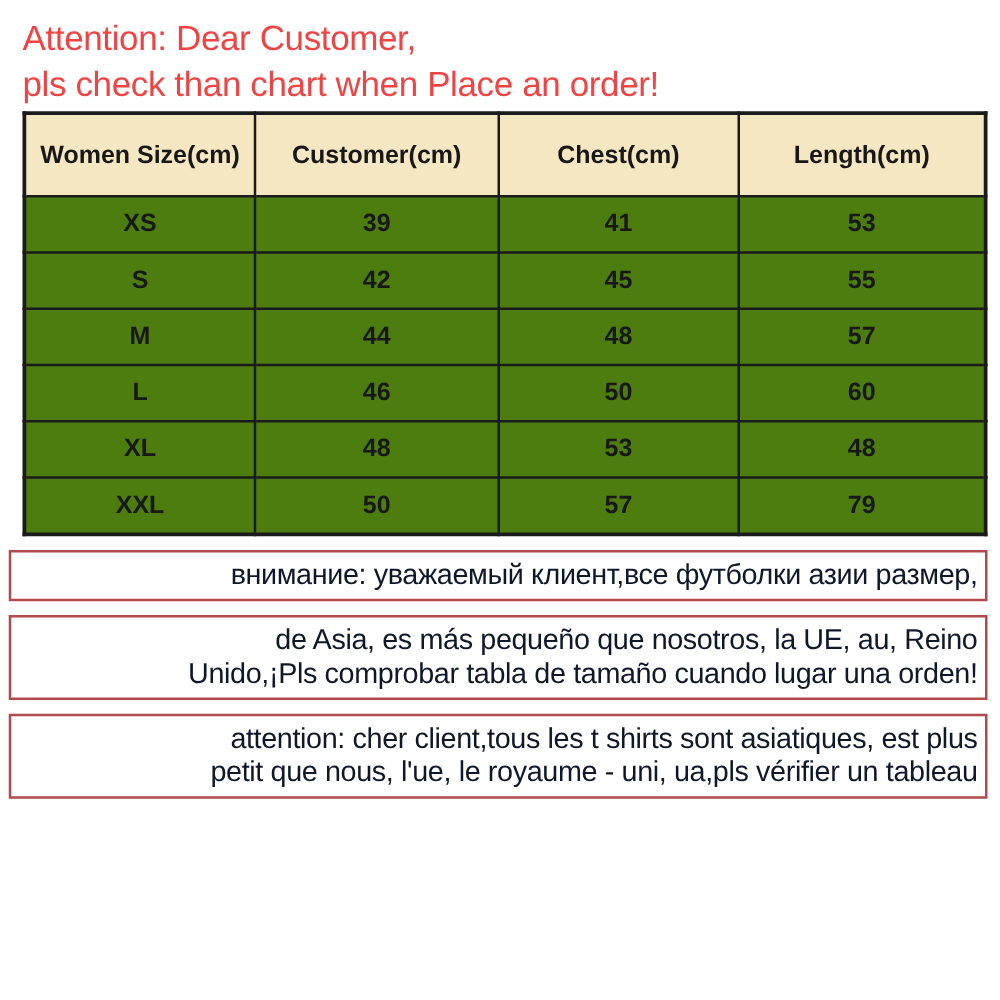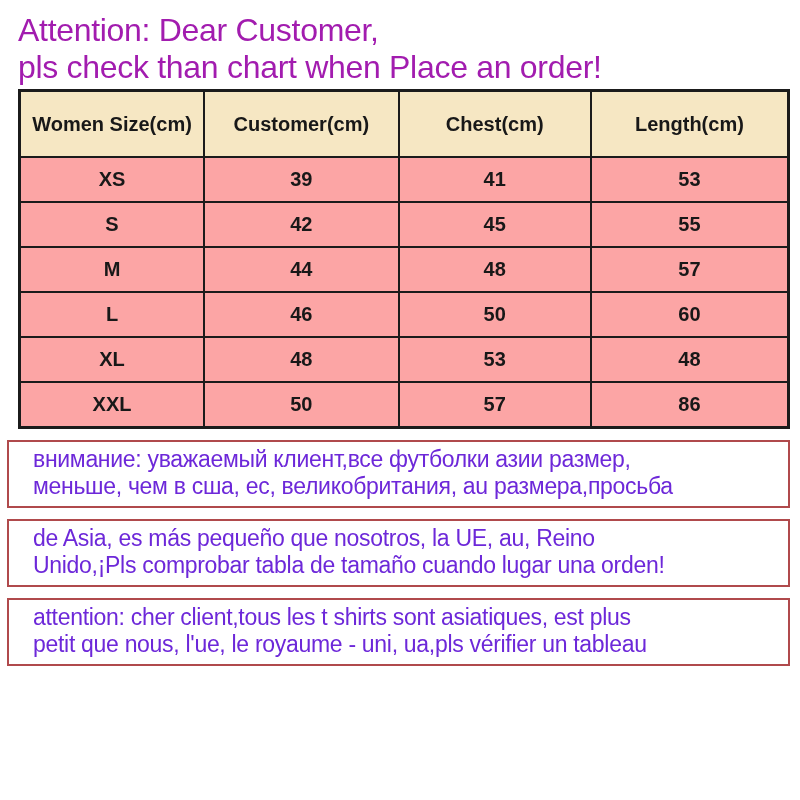--- a/index.html
+++ b/index.html
@@ -11,25 +11,25 @@
     font-family: "Liberation Sans", "DejaVu Sans", sans-serif;
     color: var(--text, #1b1b1b);
     overflow: hidden;
   }
 
   
   .top-note {
     padding: 12px 0 0 18px;
   }
   .top-note .line {
-    font-size: 32px;
+    font-size: 28px;
     line-height: 37px;
     letter-spacing: -0.3px;
     white-space: pre;
-    color: #a21caf;
+    color: #ef4444;
   }
 
   
   table.size-table {
     margin: 3px 0 0 18px;
     width: 772px;
     border-collapse: collapse;
     table-layout: fixed;
     border: 3px solid var(--table-border, #1b1b1b);
   }
@@ -45,38 +45,39 @@
     font-weight: 700;
     font-size: 20px;
     color: #181818;
   }
   table.size-table th {
     height: 62px;
     background: var(--table-header-bg, #f6e7c3);
   }
   table.size-table td {
     height: 41px;
-    background: #fca5a5;
+    background: #4d7c0f;
   }
 
   
   .notice {
     box-sizing: border-box;
     margin: 11px 0 0 7px;
     width: 783px;
     border: 2px solid var(--notice-border, #b04a4c);
     background: #ffffff;
     padding: 4px 6px 6px 24px;
   }
   .notice .line {
     font-size: 23px;
     line-height: 27px;
     letter-spacing: -0.3px;
     white-space: pre;
-    color: #6d28d9;
+    color: #0f172a;
+    text-align: right;
   }
 </style>
 </head>
 <body>
 
 <div class="top-note">
   <div class="line">Attention: Dear Customer,</div>
   <div class="line">pls check than chart when Place an order!</div>
 </div>
 
@@ -123,28 +124,27 @@
     <tr>
       <td>XL</td>
       <td>48</td>
       <td>53</td>
       <td>48</td>
     </tr>
     <tr>
       <td>XXL</td>
       <td>50</td>
       <td>57</td>
-      <td>86</td>
+      <td>79</td>
     </tr>
   </tbody>
 </table>
 
 <div class="notice">
   <div class="line">внимание: уважаемый клиент,все футболки азии размер,</div>
-  <div class="line">меньше, чем в сша, ес, великобритания, au размера,просьба</div>
 </div>
 
 <div class="notice">
   <div class="line">de Asia, es más pequeño que nosotros, la UE, au, Reino</div>
   <div class="line">Unido,¡Pls comprobar tabla de tamaño cuando lugar una orden!</div>
 </div>
 
 <div class="notice">
   <div class="line">attention: cher client,tous les t shirts sont asiatiques, est plus</div>
   <div class="line">petit que nous, l'ue, le royaume - uni, ua,pls vérifier un tableau</div>

